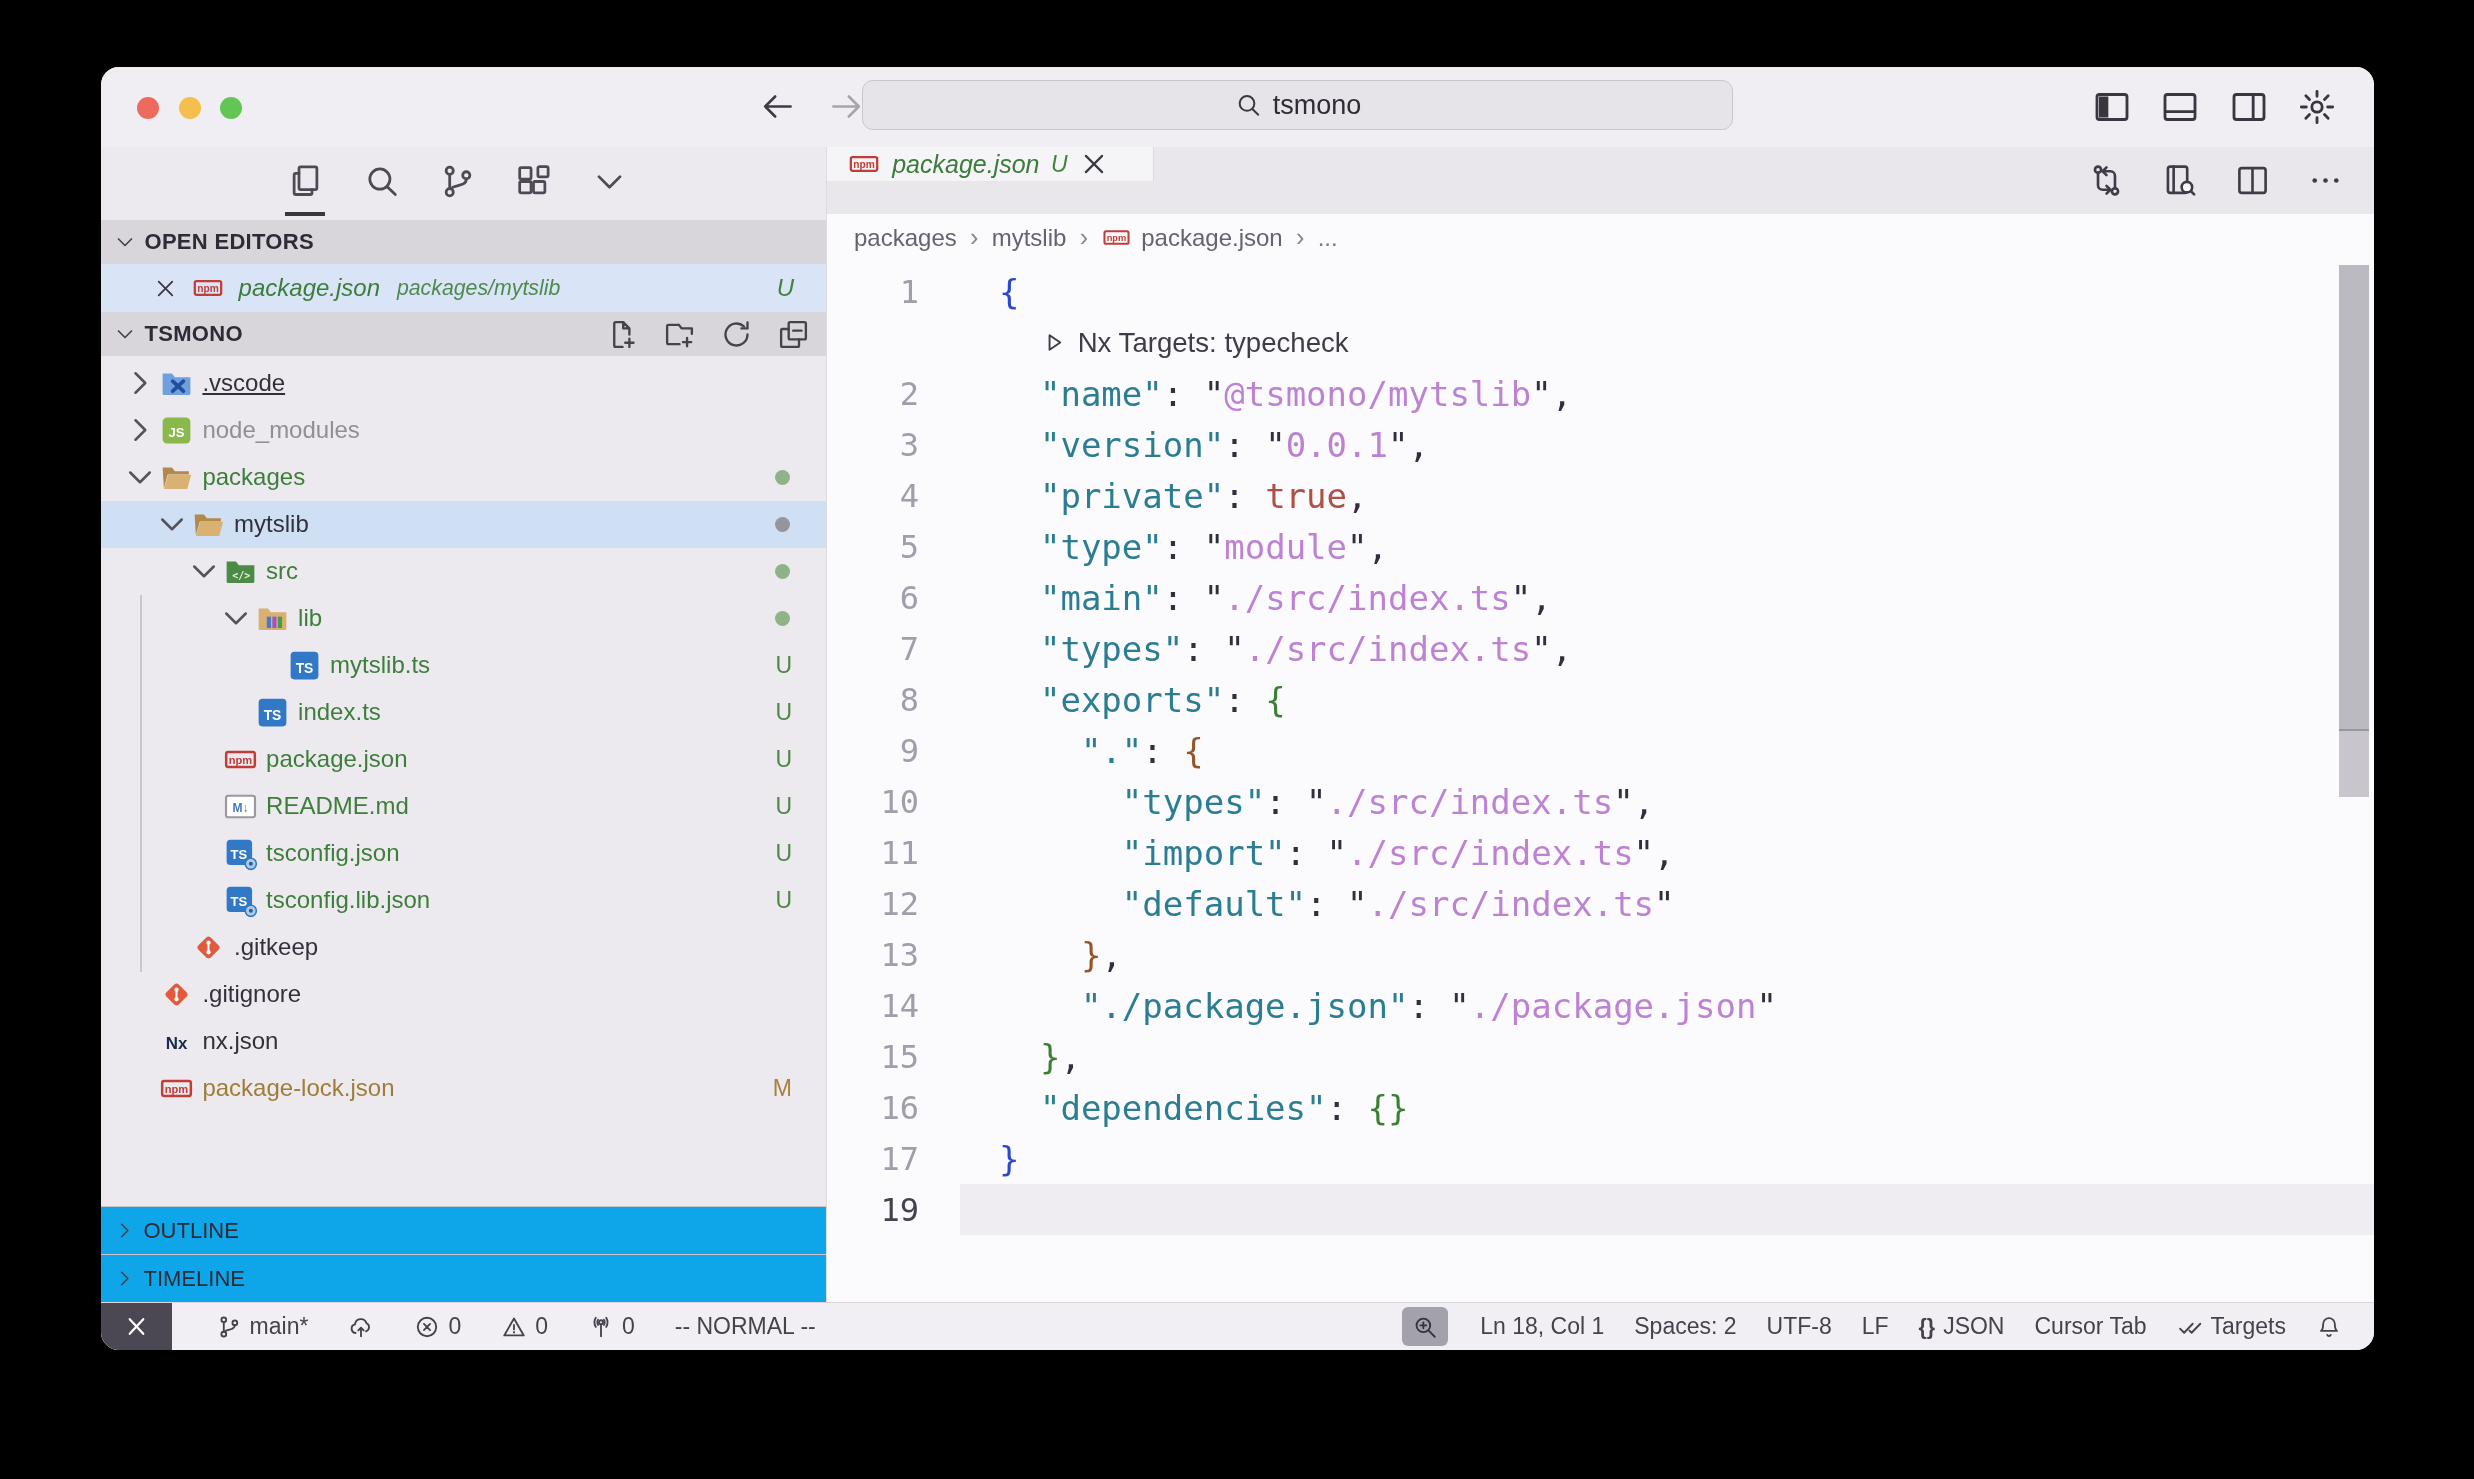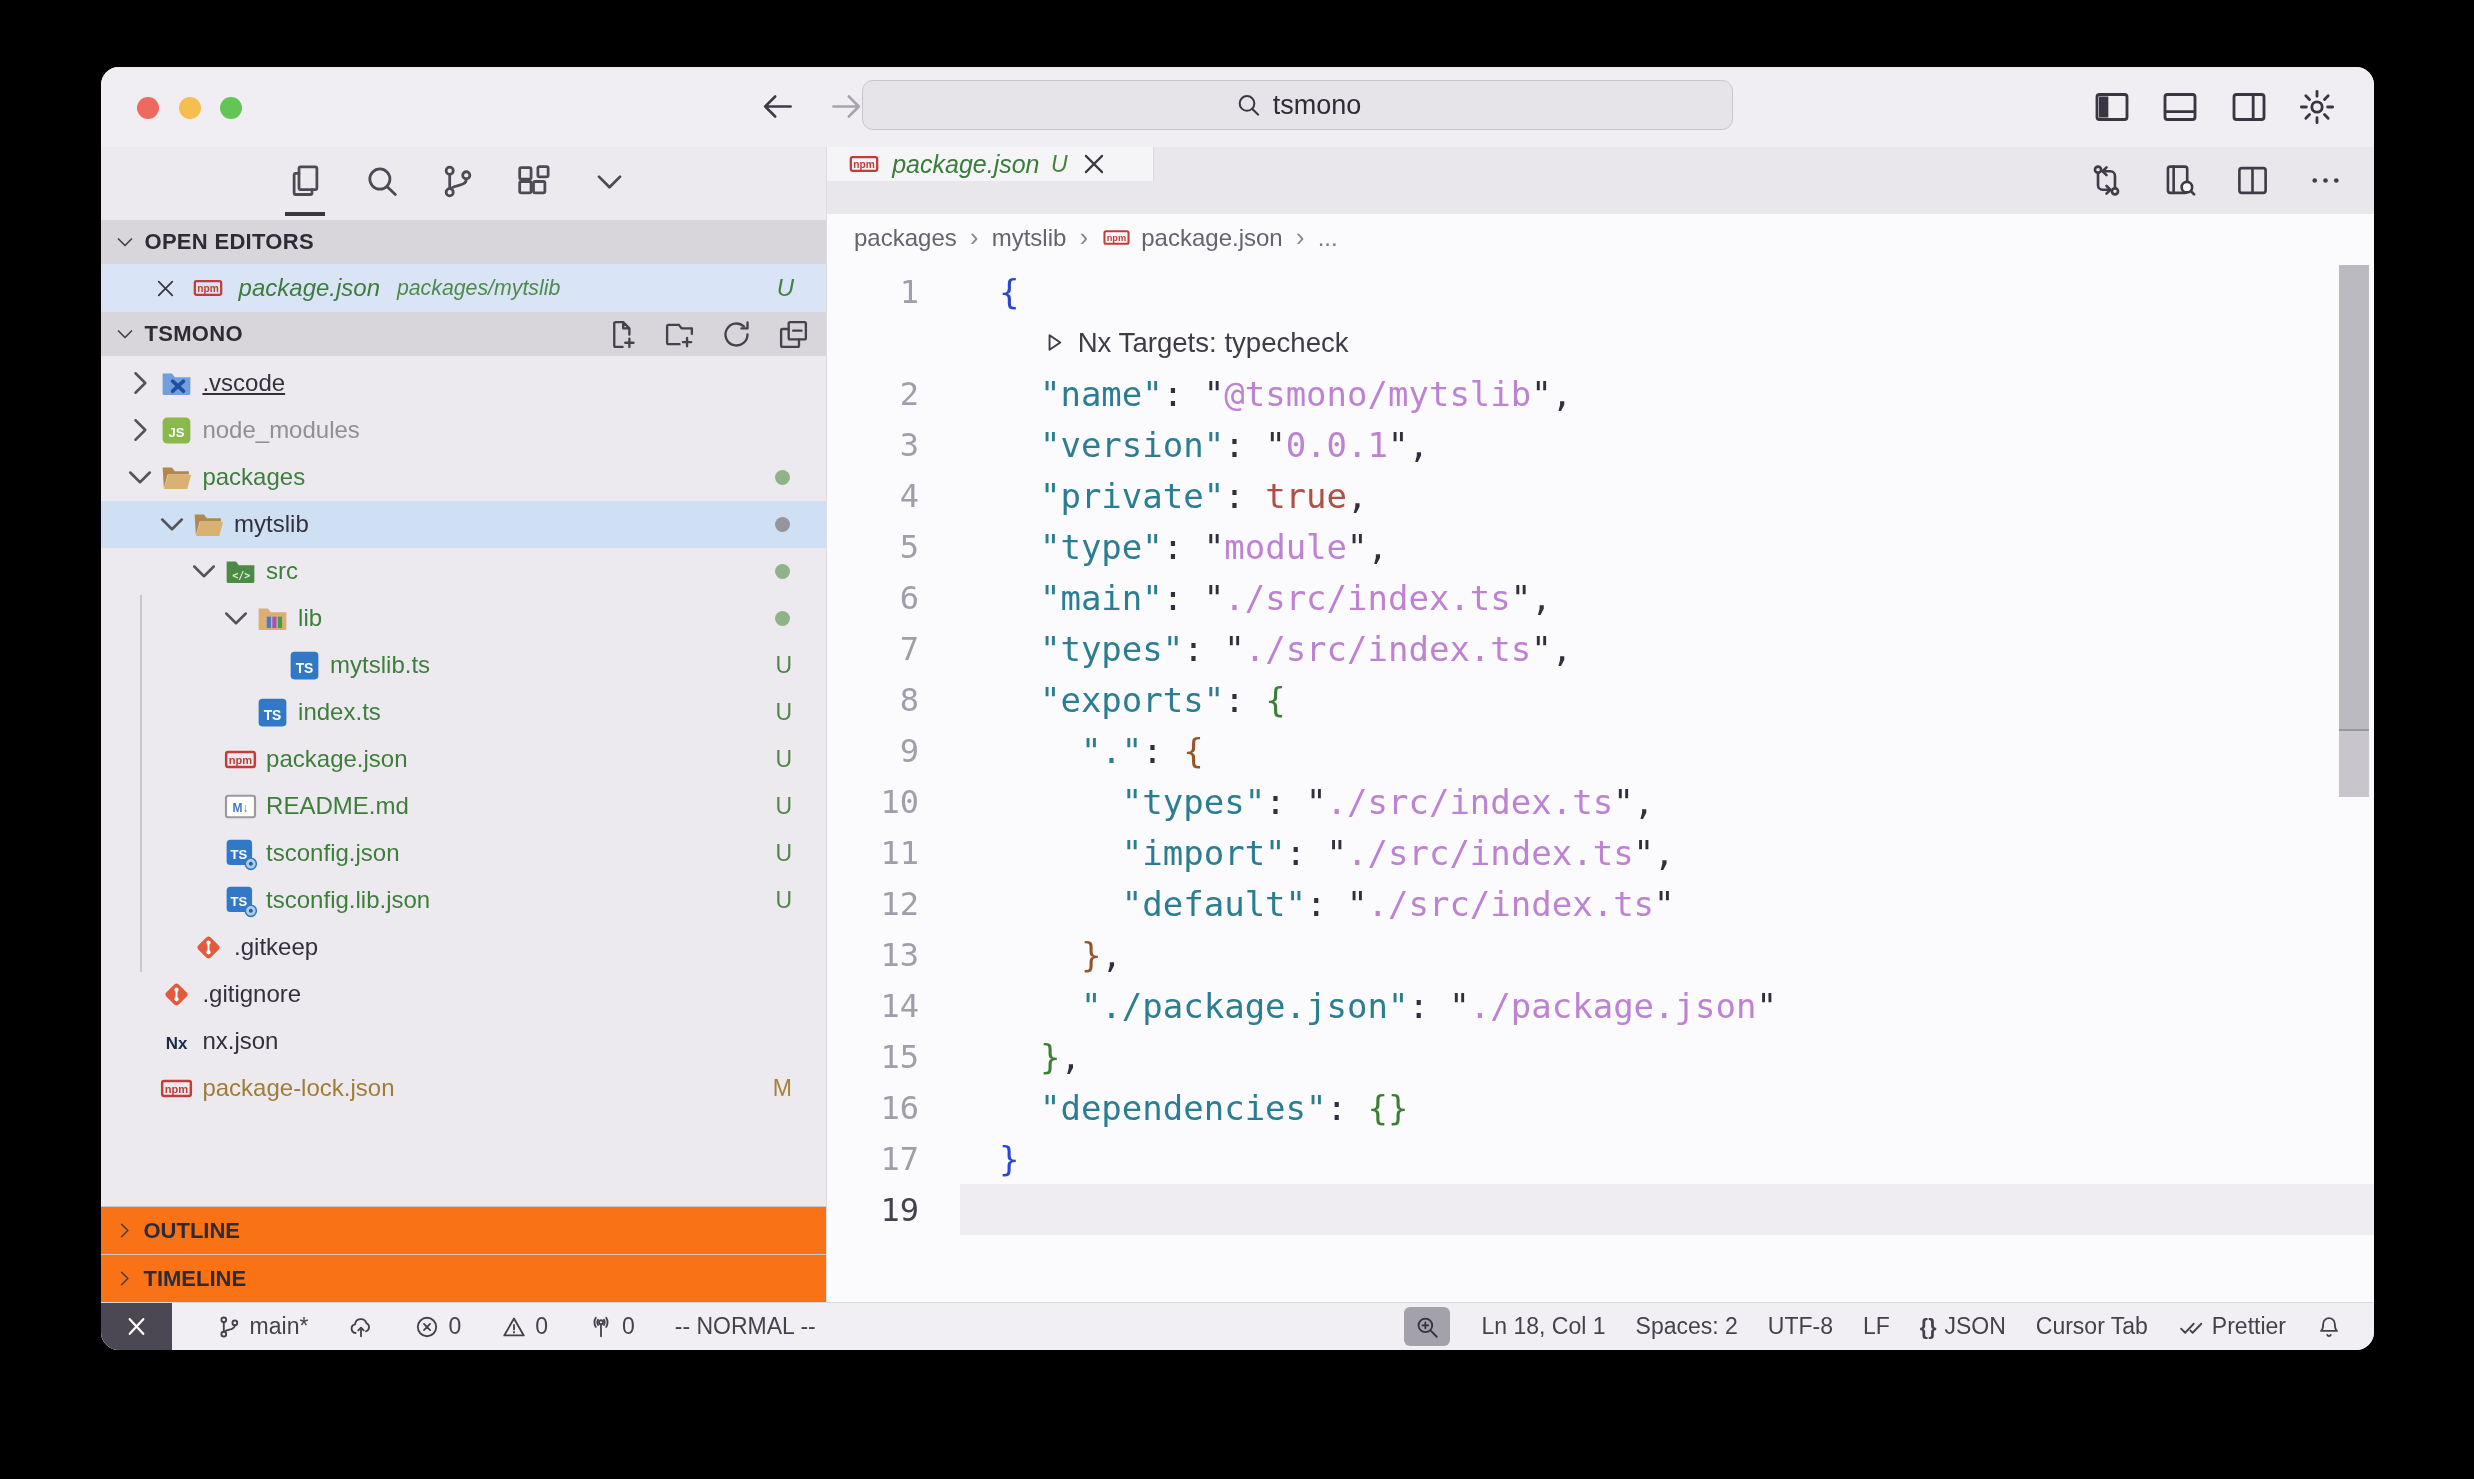--- a/index.html
+++ b/index.html
@@ -40,21 +40,21 @@
   .trow .ficon{width:37px;flex:none;display:flex;justify-content:center;font-size:31px;}
   .tlabel{margin-left:7.1px;white-space:nowrap;}
   .tlabel.green{color:#3e7e3b;}
   .tlabel.dim{color:#908e97;}
   .tlabel.orange{color:#a07c39;}
   .tbadge{position:absolute;right:34px;font-size:23px;color:#4e8746;}
   .tbadge.m{color:#a8813c;}
   .tdot{position:absolute;right:36px;width:15px;height:15px;border-radius:50%;}
   .guide{position:absolute;left:39px;width:1.8px;background:#c9c7cd;}
   .bottom-secs{flex:none;}
-  .bsec{height:47px;background:#f97316;border-top:1.8px solid #c9c7cc;display:flex;align-items:center;padding-left:12.4px;gap:7.1px;font-weight:bold;font-size:22px;color:#2e2b36;}
+  .bsec{height:47px;background:#0ea5e9;border-top:1.8px solid #c9c7cc;display:flex;align-items:center;padding-left:12.4px;gap:7.1px;font-weight:normal;font-size:22px;color:#2e2b36;}
   .bsec .icon{font-size:23px;color:#45424c;}
   
   .editorcol{flex:1;display:flex;flex-direction:column;min-width:0;background:#fbfafd;}
   .tabstrip{height:67px;flex:none;background:#e9e7eb;display:flex;position:relative;}
   .tab{width:327px;box-sizing:border-box;background:#f5f4f7;display:flex;align-items:center;padding:0 19.6px;gap:11.6px;font-size:25px;border-right:0.9px solid #dcdade;}
   .tab .icon{font-size:30px;}
   .tab-name{font-style:italic;color:#3b7b3b;}
   .tab-badge{font-style:italic;color:#44833e;font-size:23px;}
   .editor-actions{position:absolute;right:30px;top:0;height:100%;display:flex;align-items:center;gap:36px;color:#3f3c47;}
   .editor-actions .icon{font-size:37px;}
@@ -748,21 +748,21 @@
         <div class="sb-item">
           <span>Cursor Tab</span>
         </div>
         <div class="sb-item">
           <span class="icon">
             <svg viewBox="0 0 24 24" fill="none" stroke="currentColor" stroke-width="1.7" stroke-linecap="round" stroke-linejoin="round">
               <path d="M2.8 13.5l3.8 3.8L14.5 9"></path>
               <path d="M11.5 15.3l2 2L21.5 9"></path>
             </svg>
           </span>
-          <span>Prettier</span>
+          <span>Targets</span>
         </div>
         <div class="sb-item">
           <span class="icon">
             <svg viewBox="0 0 24 24" fill="none" stroke="currentColor" stroke-width="1.7" stroke-linecap="round" stroke-linejoin="round">
               <path d="M12 3.8a5.4 5.4 0 0 0-5.4 5.4c0 5-2 6.4-2 6.4h14.8s-2-1.4-2-6.4A5.4 5.4 0 0 0 12 3.8z"></path>
               <path d="M10.4 19.3a1.7 1.7 0 0 0 3.2 0"></path>
             </svg>
           </span>
         </div>
       </div>

